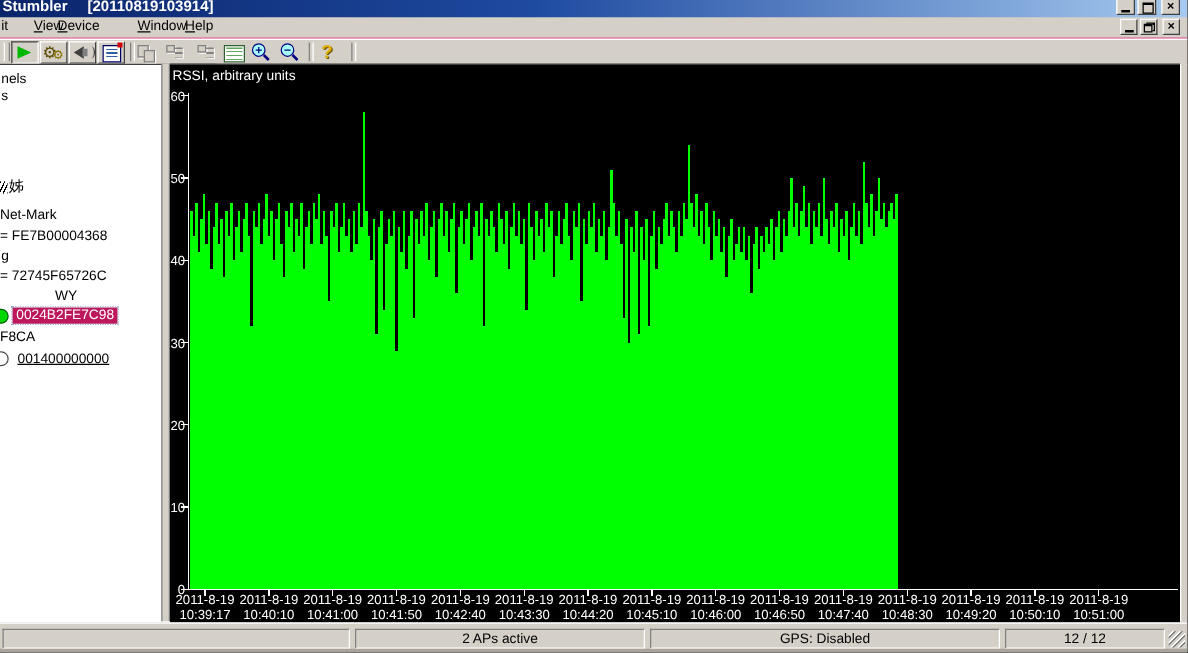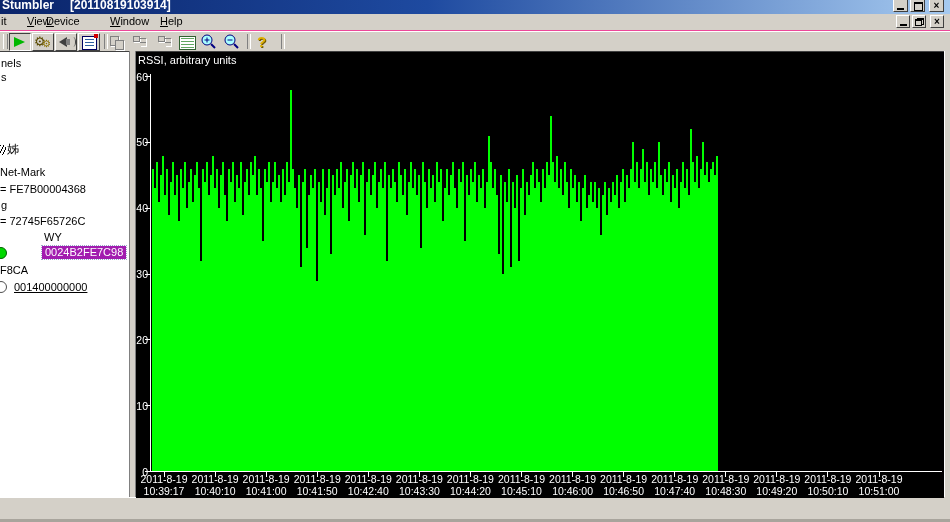--- a/index.html
+++ b/index.html
@@ -75,22 +75,22 @@
   .tree{position:absolute;left:0;top:51px;width:129px;height:446px;background:#fff;
     border-top:1px solid #404040;overflow:hidden;font-size:11px;color:#000;padding-left:44px;}
   .trow{position:absolute;left:0;height:14px;line-height:13px;white-space:pre;}
   .cjk{font-size:12px;}
   .partial-strokes{position:absolute;left:0;top:2px;width:6px;height:10px;
     background:repeating-linear-gradient(115deg,#000 0 1px,transparent 1px 3px);}
   .ap-circle{position:absolute;left:-5px;top:0px;width:12px;height:12px;border-radius:50%;
     box-sizing:border-box;}
   .ap-green{background:#00d800;border:1px solid #006000;}
   .ap-hollow{background:#fff;border:1px solid #505050;}
-  .sel-label{position:absolute;left:10px;top:-1px;background:#a21caf;color:#fff;
-    padding:0 3px;outline:1px dotted #9aa8c8;margin-left:32px;}
+  .sel-label{position:absolute;left:10px;top:-1px;background:#be185d;color:#fff;
+    padding:0 3px;outline:1px dotted #9aa8c8;}
   .splitter{position:absolute;left:129px;top:51px;width:7px;height:446px;background:#d4d0c8;
     border-left:1px solid #808080;border-right:1px solid #808080;box-sizing:border-box;}
   .chart-panel{position:absolute;left:136px;top:51px;width:808px;height:446px;background:#000;
     border-top:1px solid #404040;}
   .right-border{position:absolute;left:944px;top:51px;width:6px;height:446px;background:#d4d0c8;
     border-left:1px solid #fff;box-sizing:border-box;}
 
   
   .statusbar{position:absolute;left:0;top:498px;width:950px;height:24px;background:#d4d0c8;
     border-top:1px solid #fff;box-sizing:border-box;}
@@ -118,21 +118,21 @@
     <div class="winbtn" style="left:929px;top:-1px;">
         <span class="glyph-x">×</span>
       </div>
   </div>
 
   <div class="menubar">
     <span class="menu-item" style="left:1px;"><span>it</span><span class="u"></span><span></span></span>
     <span class="menu-item" style="left:27px;"><span></span><span class="u">V</span><span>iew</span></span>
     <span class="menu-item" style="left:46px;"><span></span><span class="u">D</span><span>evice</span></span>
     <span class="menu-item" style="left:110px;"><span></span><span class="u">W</span><span>indow</span></span>
-    <span class="menu-item" style="left:160px;"><span></span><span class="u">H</span><span>elp</span></span>
+    <span class="menu-item" style="left:148px;"><span></span><span class="u">H</span><span>elp</span></span>
     <div class="winbtn" style="left:896px;top:1px;width:14px;">
         <span class="glyph-min"></span>
       </div>
     <div class="winbtn" style="left:912px;top:1px;width:14px;">
         <span class="glyph-restore"></span>
       </div>
     <div class="winbtn" style="left:930px;top:1px;width:14px;">
         <span class="glyph-x">×</span>
       </div>
   </div>
@@ -262,15 +262,22 @@
         <text x="691.9" y="443" fill="#fff" font-size="10.5" text-anchor="middle">10:50:10</text>
         <line x1="743.0" y1="419.5" x2="743.0" y2="424.5" stroke="#fff" shape-rendering="crispEdges"></line>
         <text x="743.0" y="431" fill="#fff" font-size="10.5" text-anchor="middle">2011-8-19</text>
         <text x="743.0" y="443" fill="#fff" font-size="10.5" text-anchor="middle">10:51:00</text>
         <text x="2" y="12" fill="#fff" font-size="11" text-anchor="start">RSSI, arbitrary units</text>
       </svg>
   </div>
 
   <div class="right-border"></div>
 
+  <div class="statusbar">
+    <div class="spanel" style="left:2px;width:278px;"></div>
+    <div class="spanel" style="left:284px;width:232px;">2 APs active</div>
+    <div class="spanel" style="left:520px;width:280px;">GPS: Disabled</div>
+    <div class="spanel" style="left:804px;width:128px;">12 / 12</div>
+    <div class="sizegrip"></div>
+  </div>
   <div class="bottom-edge"></div>
 
 </div>
 
 </body></html>

